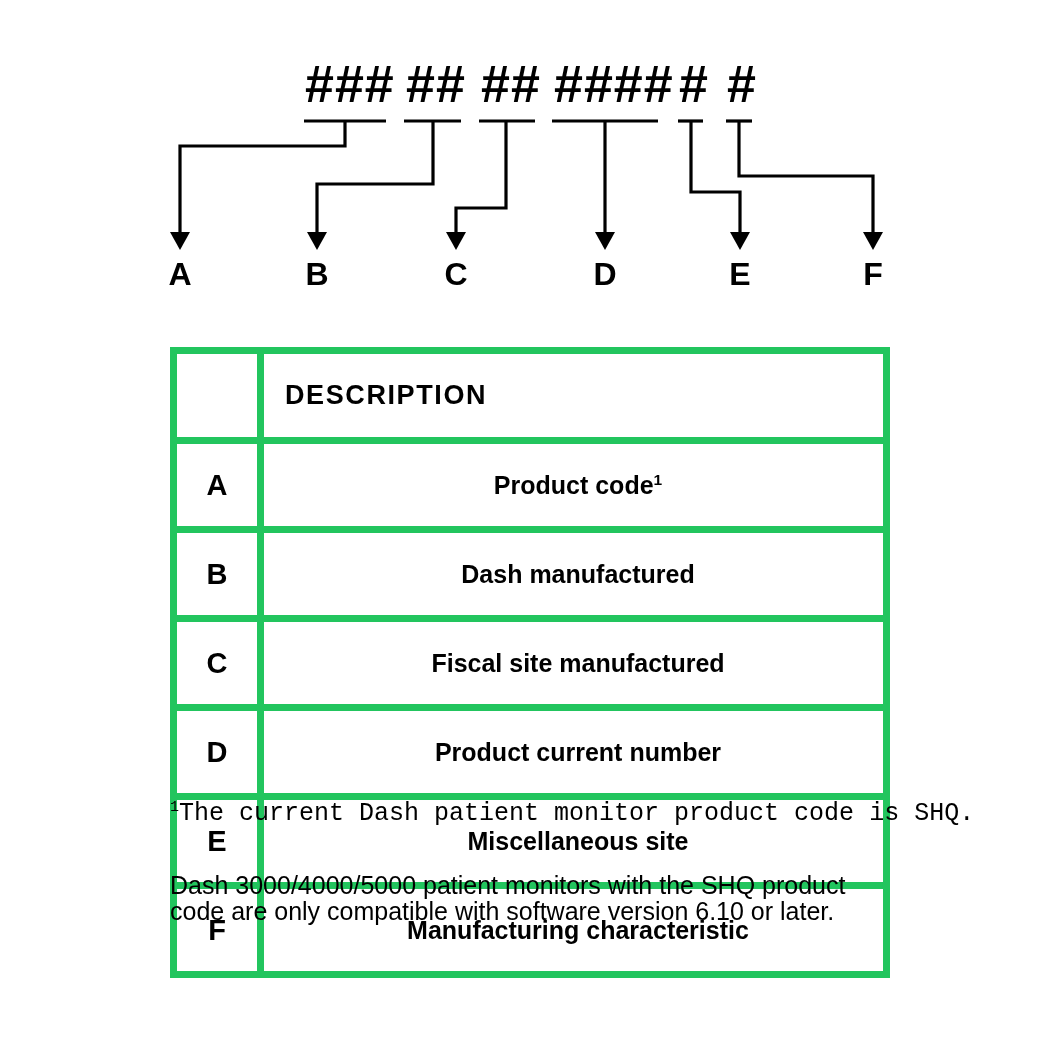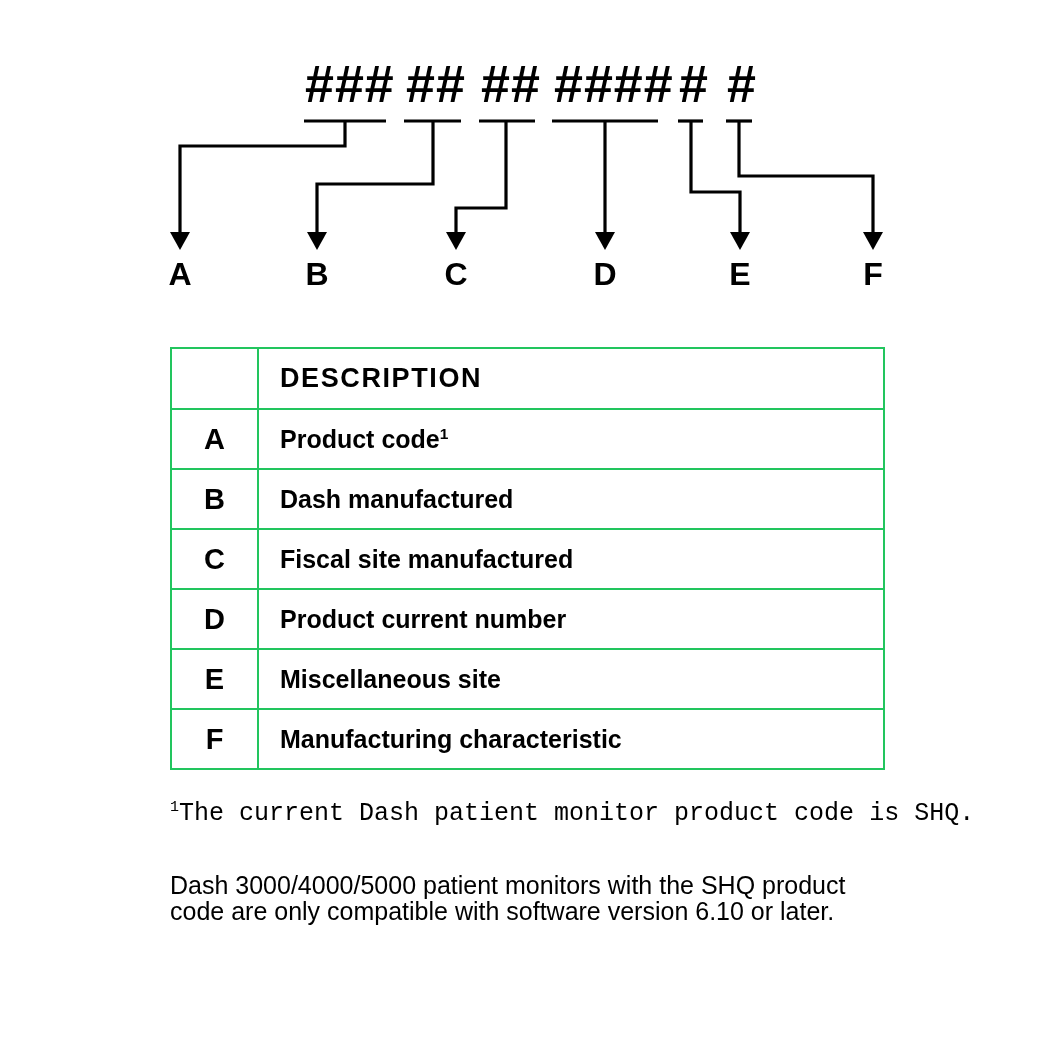--- a/index.html
+++ b/index.html
@@ -59,39 +59,39 @@
   
   #spec-table {
     position: absolute;
     left: 170px;
     top: 347px;
     width: 713px;
     border-collapse: collapse;
     table-layout: fixed;
   }
   #spec-table td, #spec-table th {
-    border: 2px solid #22c55e;
-    padding: 0;
+    border: 7px solid #22c55e;
+    padding: 12px;
     vertical-align: middle;
     font-family: "Liberation Sans", "DejaVu Sans", sans-serif;
   }
   #spec-table col.key-col { width: 87px; }
   #spec-table col.desc-col { width: 626px; }
 
   .hdr-row td { height: 59px; }
   .body-row td { height: 58px; }
 
   .key-cell {
     text-align: center;
     font-weight: bold;
     font-size: 29px;
     color: #000;
   }
   .desc-cell {
-    text-align: left;
+    text-align: center;
     padding-left: 21px !important;
     font-weight: bold;
     font-size: 25px;
     color: #000;
   }
   .hdr-cell {
     text-align: left;
     padding-left: 21px !important;
     font-weight: bold;
     font-size: 27px;

